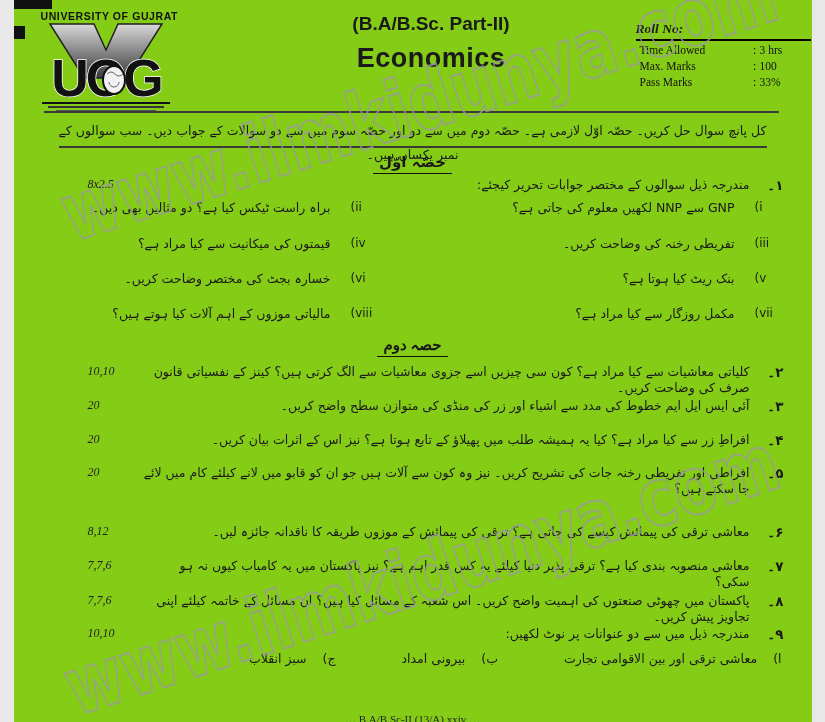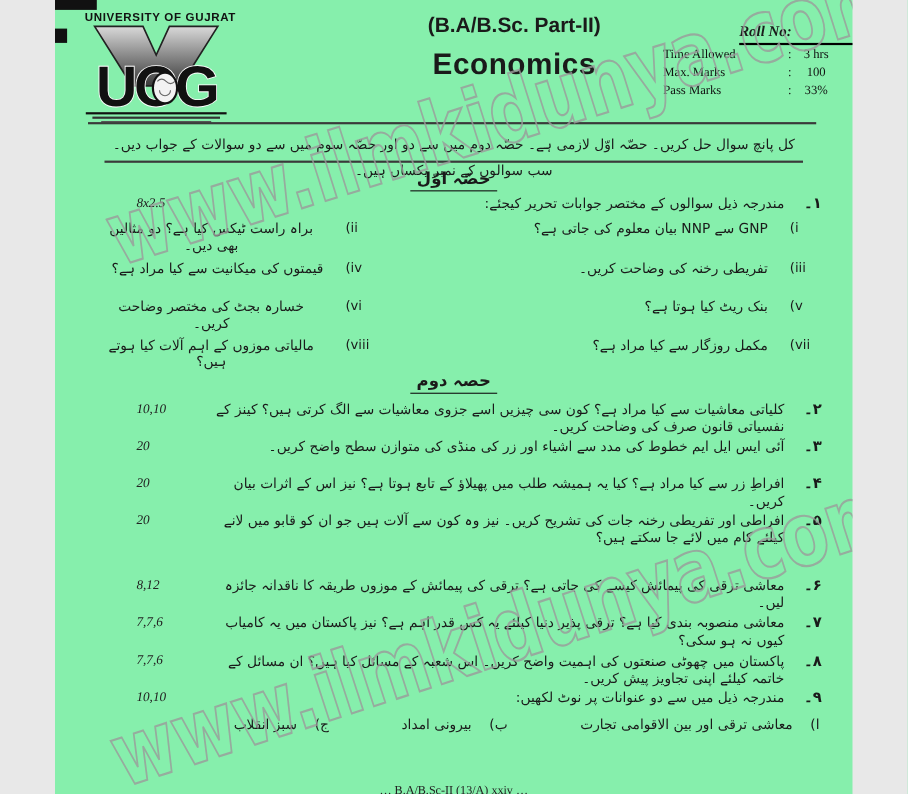--- a/index.html
+++ b/index.html
@@ -1,18 +1,18 @@
 <!DOCTYPE html>
 <html><head>
 <meta charset="utf-8">
 <style>
   html,body{margin:0;padding:0;background:#e8e8e8;}
   .page{
-    position:relative; width:725px; height:722px; margin:0 auto;
-    background:#86efac; overflow:hidden; color:#1a1a1a;
+    position:relative; width:798px; height:722px; margin:0 auto;
+    background:#84cc16; overflow:hidden; color:#1a1a1a;
     font-family:"DejaVu Sans", sans-serif;
   }
   
   .artifact{position:absolute;background:#111;}
   .a1{left:0;top:0;width:38px;height:9px;}
   .a2{left:0;top:26px;width:11px;height:13px;}
 
   
   .uni-label{
     position:absolute; top:10px; left:27px;
@@ -33,37 +33,37 @@
     border-bottom:2px solid #000;
     font-family:"Liberation Serif", serif; font-style:italic; font-weight:bold; font-size:13.5px;
   }
   .info{
     position:absolute; top:42px; right:14px; width:158px;
     font-family:"Liberation Serif", serif; font-size:11.5px; color:#111;
   }
   .info-row{display:flex; line-height:16px;}
   .info-row .lbl{flex:1; text-align:left;}
   .info-row .col{width:10px; text-align:center;}
-  .info-row .val{width:38px; text-align:center;}
+  .info-row .val{width:38px; text-align:left;}
 
   .hr{position:absolute; background:#3a3a3a; height:2px;}
   .hr1{top:111px; left:30px; right:33px;}
   .hr2{top:146px; left:45px; right:45px; height:1.5px;}
 
   .instructions{
     position:absolute; top:119px; left:40px; right:40px;
     direction:rtl; text-align:center; font-size:12.5px; line-height:24px;
   }
 
   .sec-head{position:absolute; left:0; right:0; text-align:center;}
   .sec-head span{
     display:inline-block; font-size:15px; font-weight:bold;
     border-bottom:1.7px solid #111; padding:0 6px 2px;
   }
-  .sh1{top:152px;} .sh2{top:336px;} .sh3{top:499px;}
+  .sh1{top:152px;} .sh2{top:336px;font-family:Liberation Serif, serif;} .sh3{top:499px;}
 
   .marks{
     position:absolute; left:74px;
     font-family:"Liberation Serif", serif; font-style:italic; font-size:12px; color:#222;
   }
   .m1{top:177px;} .m2{top:364px;} .m3{top:398px;} .m4{top:432px;} .m5{top:465px;}
   .m6{top:524px;} .m7{top:558px;} .m8{top:593px;} .m9{top:626px;}
 
   .q{
     position:absolute; left:128px; right:28px;
@@ -164,21 +164,21 @@
   </div>
 
   <span class="marks m1">8x2.5</span>
   <div class="q q1">
     <span class="num">۱۔</span>
     <span class="txt">مندرجہ ذیل سوالوں کے مختصر جوابات تحریر کیجئے:</span>
   </div>
 
   <div class="sp sp-r row1">
     <span class="sp-label">(i</span>
-    <span class="sp-text">GNP سے NNP بیان معلوم کی جاتی ہے؟</span>
+    <span class="sp-text">GNP سے NNP لکھیں معلوم کی جاتی ہے؟</span>
   </div>
   <div class="sp sp-l row1">
     <span class="sp-label">(ii</span>
     <span class="sp-text">براہ راست ٹیکس کیا ہے؟ دو مثالیں بھی دیں۔</span>
   </div>
   <div class="sp sp-r row2">
     <span class="sp-label">(iii</span>
     <span class="sp-text">تفریطی رخنہ کی وضاحت کریں۔</span>
   </div>
   <div class="sp sp-l row2">

